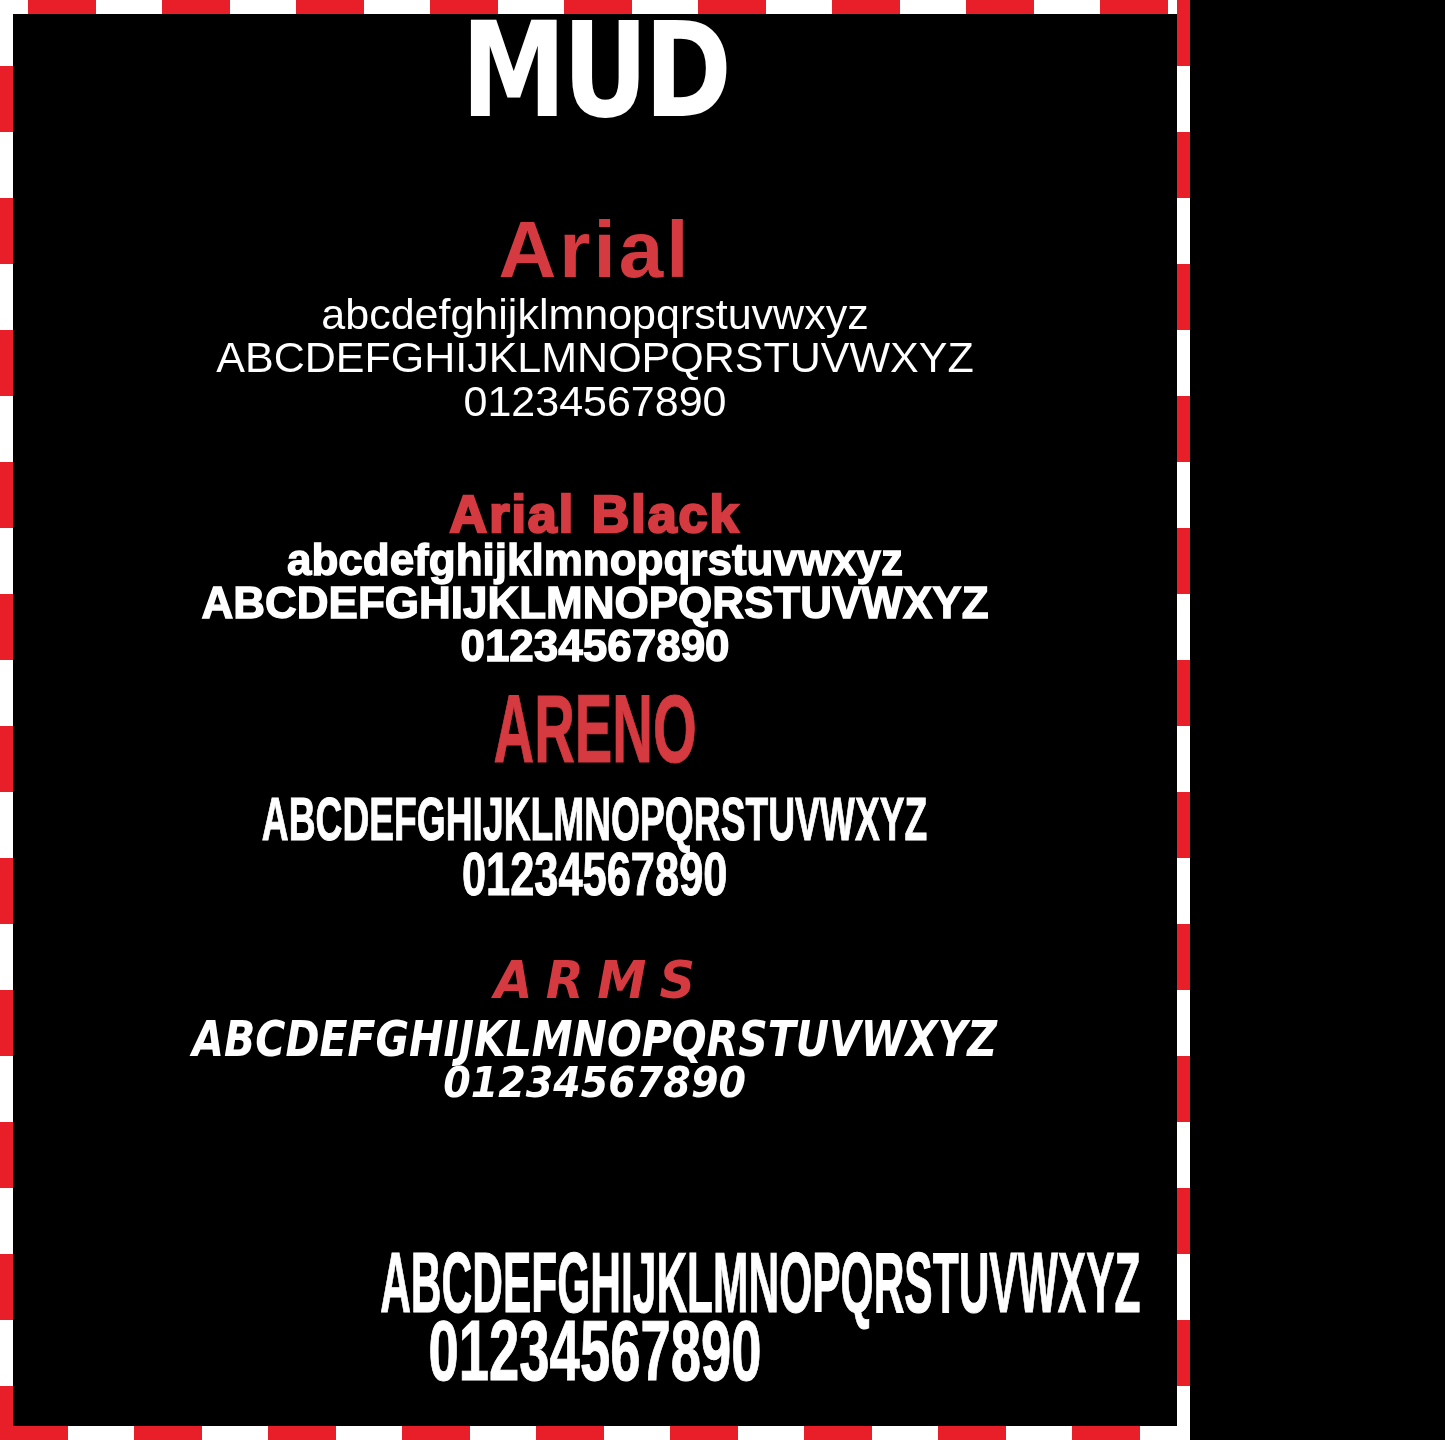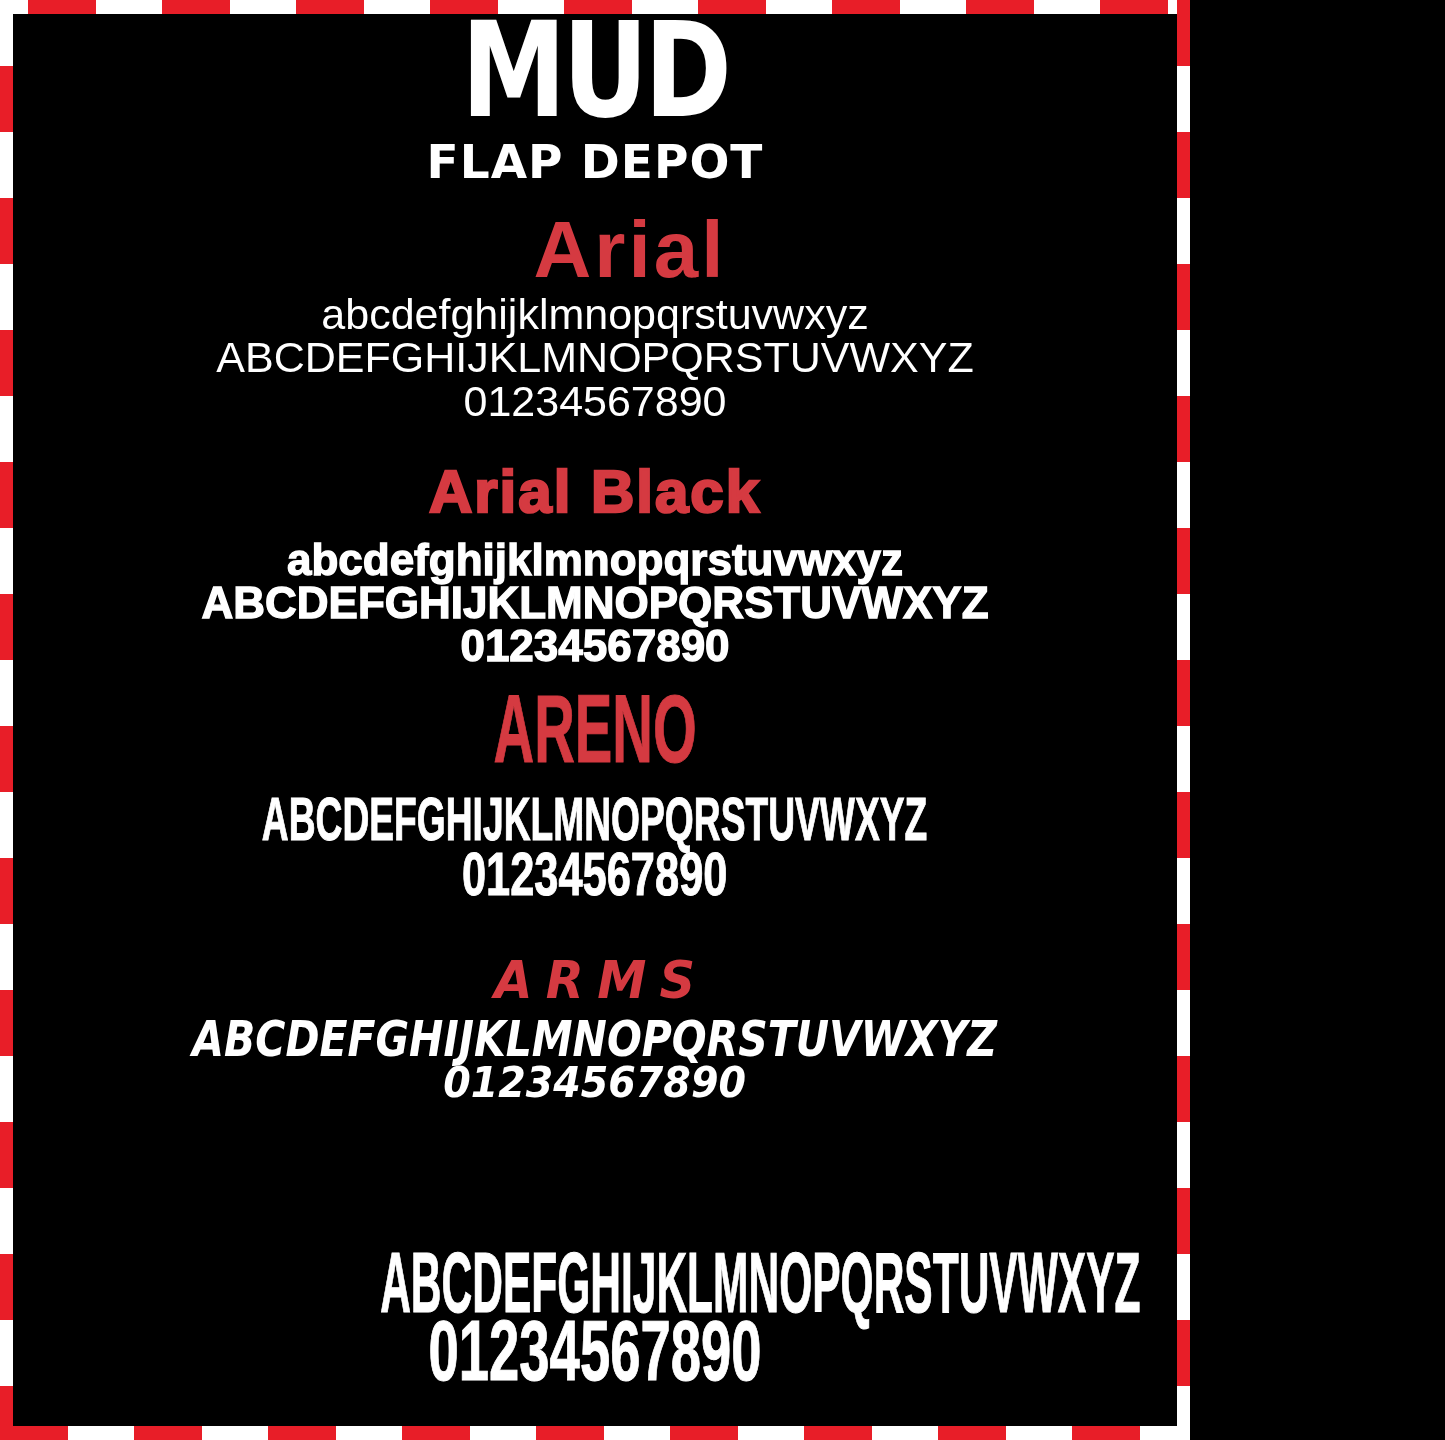--- a/index.html
+++ b/index.html
@@ -24,28 +24,28 @@
   .line .sx{display:inline-block;transform-origin:50% 50%;}
 
   
   .logo-title{top:4px;font-size:132px;font-weight:bold;font-family:"DejaVu Sans",sans-serif;}
   .logo-title .sx{transform:scaleX(.80);letter-spacing:-5px;}
   .logo-subtitle{top:138px;font-size:47px;font-weight:bold;font-family:"DejaVu Sans",sans-serif;letter-spacing:1px;}
 
   .h-red{color:var(--red);font-weight:bold;}
 
   
-  .s1-name{top:210px;font-size:80px;letter-spacing:3px;padding-left:35px;}
+  .s1-name{top:210px;font-size:80px;letter-spacing:3px;}
   .s1-line{font-weight:normal;}
   .s1-lower{top:293px;font-size:43px;}
   .s1-upper{top:336px;font-size:43px;}
   .s1-nums{top:380px;font-size:43px;}
 
   
-  .s2-name{top:462px;font-size:60px;-webkit-text-stroke:2.5px var(--red);letter-spacing:2px;}
+  .s2-name{top:488px;font-size:52px;-webkit-text-stroke:2.5px var(--red);letter-spacing:2px;}
   .s2-line{font-weight:bold;-webkit-text-stroke:1.3px #fff;}
   .s2-lower{top:538px;font-size:44px;}
   .s2-upper{top:581px;font-size:44px;}
   .s2-nums{top:624px;font-size:44px;}
 
   
   .s3-name{top:680px;font-size:97px;-webkit-text-stroke:1px var(--red);}
   .s3-name .sx{transform:scaleX(.58);}
   .s3-line{font-weight:bold;-webkit-text-stroke:1px #fff;}
   .s3-upper{top:788px;font-size:62px;}
@@ -78,21 +78,20 @@
 <div class="canvas" style="--red: #d53a41; --br: #e81e28; --bw: #ffffff; background: rgb(0, 0, 0);">
 
   <div class="strip top"></div>
   <div class="strip bottom"></div>
   <div class="strip left"></div>
   <div class="strip right"></div>
 
   <div class="line logo-title">
     <span class="sx">MUD</span>
   </div>
-  <div class="line logo-subtitle">FLAP DEPOT</div>
 
   <div class="line h-red s1-name">Arial</div>
   <div class="line s1-line s1-lower">abcdefghijklmnopqrstuvwxyz</div>
   <div class="line s1-line s1-upper">ABCDEFGHIJKLMNOPQRSTUVWXYZ</div>
   <div class="line s1-line s1-nums">01234567890</div>
 
   <div class="line h-red s2-name">Arial Black</div>
   <div class="line s2-line s2-lower">abcdefghijklmnopqrstuvwxyz</div>
   <div class="line s2-line s2-upper">ABCDEFGHIJKLMNOPQRSTUVWXYZ</div>
   <div class="line s2-line s2-nums">01234567890</div>

